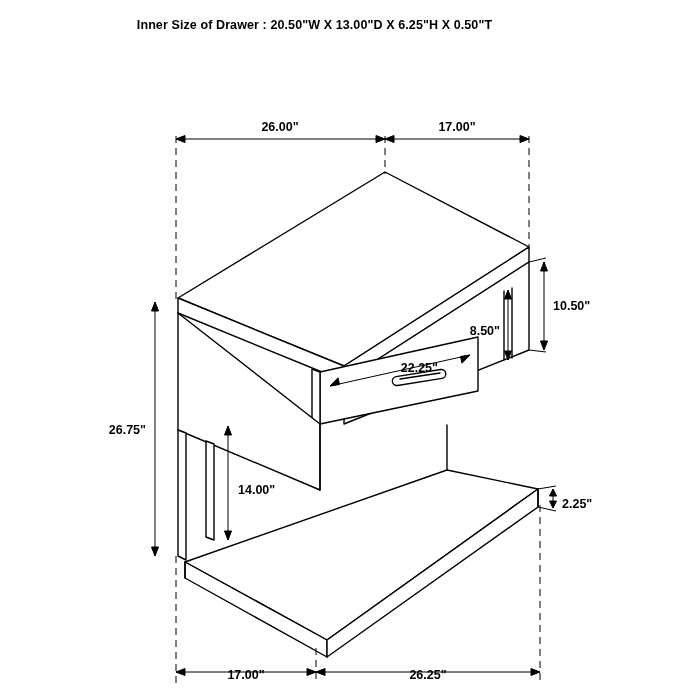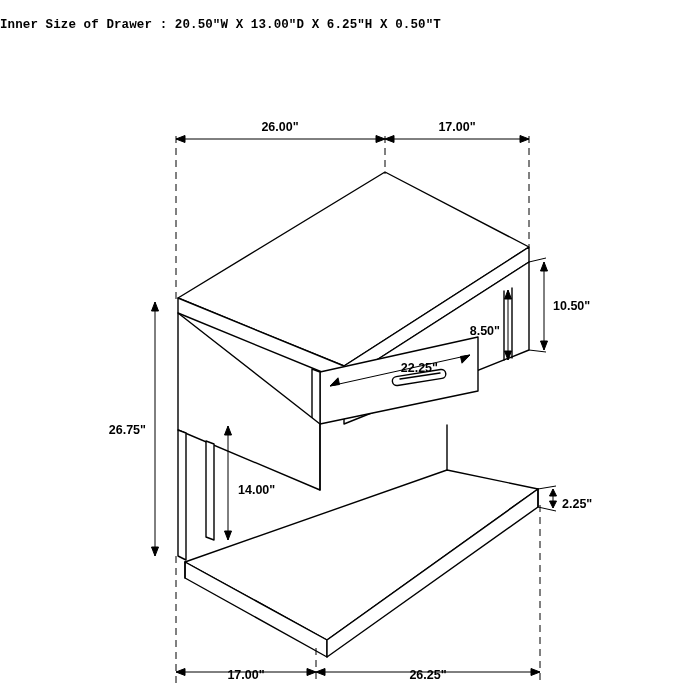--- a/index.html
+++ b/index.html
@@ -17,24 +17,24 @@
   #page {
     position: relative;
     width: 700px;
     height: 700px;
   }
   #title {
     position: absolute;
     top: 18px;
     left: 0;
     width: 629px;
+    text-align: center;
     font-size: 12.5px;
     font-weight: bold;
     letter-spacing: 0.1px;
-    font-family: Liberation Mono, monospace;
   }
   svg {
     position: absolute;
     top: 0;
     left: 0;
   }
   .dimtext {
     font-family: "Liberation Sans", sans-serif;
     font-size: 12.5px;
     font-weight: bold;

